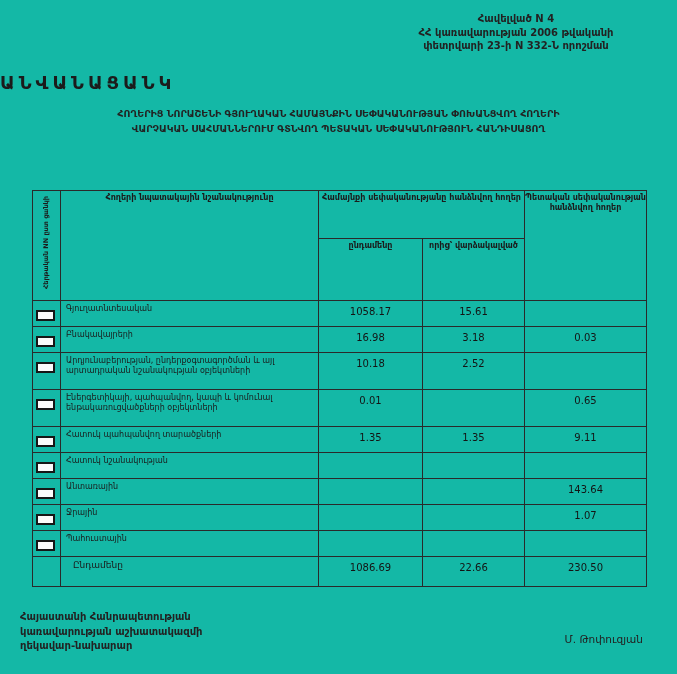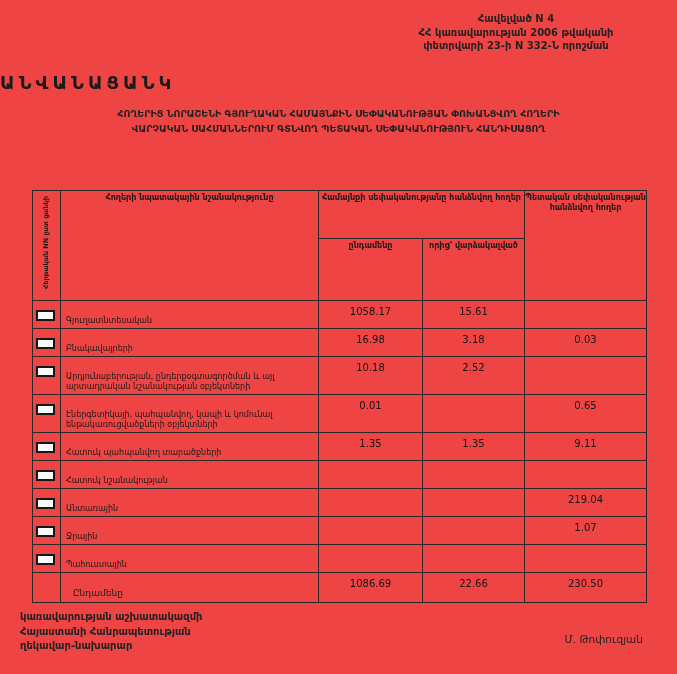--- a/index.html
+++ b/index.html
@@ -1,21 +1,21 @@
 <!DOCTYPE html>
 <html><head>
 <meta charset="utf-8">
 <style>
   * { box-sizing: border-box; margin: 0; padding: 0; }
   html, body { background: #ffffff; }
   .page {
     position: relative;
     width: 677px;
     height: 674px;
-    background: #ef4444;
+    background: #14b8a6;
     font-family: "DejaVu Sans", sans-serif;
     color: #1b1b1b;
     overflow: hidden;
   }
   .annex {
     position: absolute;
     top: 12px;
     right: 16px;
     width: 290px;
     text-align: center;
@@ -87,21 +87,21 @@
   td.marker { text-align: left; padding: 5px 0 0 3px; vertical-align: top; }
   .numbox {
     display: inline-block;
     width: 19px;
     height: 11px;
     border: 2px solid #161616;
     background: #fbfbfb;
   }
   td.label {
     font-size: 8px;
-    padding: 15px 4px 2px 5px;
+    padding: 3px 4px 2px 5px;
     line-height: 1.25;
     color: #1a1a1a;
   }
   td.num {
     font-size: 10px;
     text-align: center;
     padding-top: 5px;
     color: #141414;
   }
   .footer {
@@ -206,21 +206,21 @@
         <td class="label">Հատուկ նշանակության</td>
         <td class="num"></td>
         <td class="num"></td>
         <td class="num"></td>
       </tr>
       <tr>
         <td class="marker"><span class="numbox"></span></td>
         <td class="label">Անտառային</td>
         <td class="num"></td>
         <td class="num"></td>
-        <td class="num">219.04</td>
+        <td class="num">143.64</td>
       </tr>
       <tr>
         <td class="marker"><span class="numbox"></span></td>
         <td class="label">Ջրային</td>
         <td class="num"></td>
         <td class="num"></td>
         <td class="num">1.07</td>
       </tr>
       <tr>
         <td class="marker"><span class="numbox"></span></td>
@@ -234,20 +234,20 @@
         <td class="label" style="padding-left:12px; font-size:9px;">Ընդամենը</td>
         <td class="num">1086.69</td>
         <td class="num">22.66</td>
         <td class="num">230.50</td>
       </tr>
     </tbody>
   </table>
 
   <div class="footer">
     <div class="footer-left">
+      <div>Հայաստանի Հանրապետության</div>
       <div>կառավարության աշխատակազմի</div>
-      <div>Հայաստանի Հանրապետության</div>
       <div>ղեկավար-նախարար</div>
     </div>
     <div class="signature">Մ. Թոփուզյան</div>
   </div>
 
 </div>
 
 </body></html>

